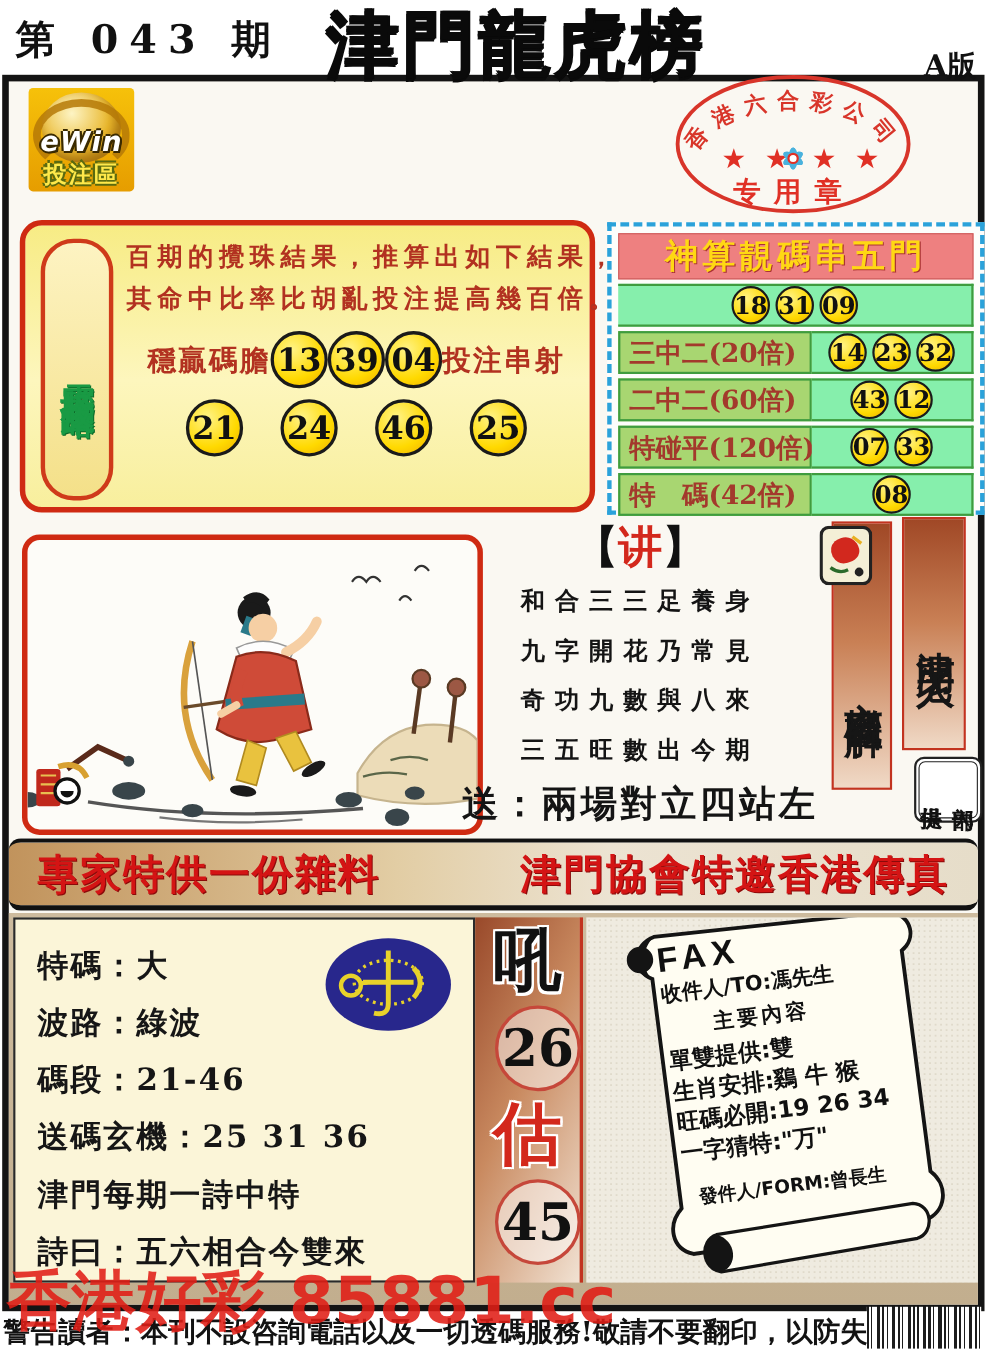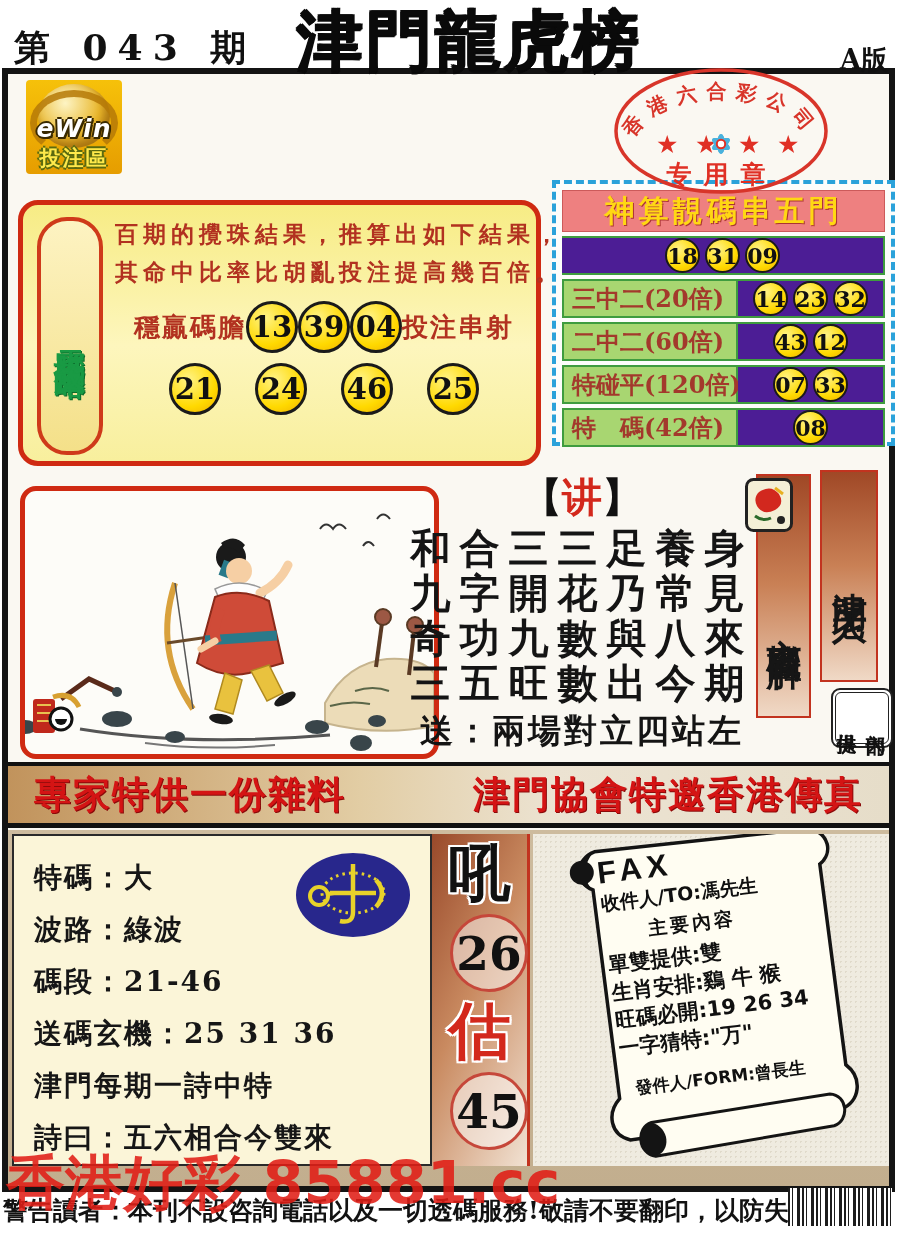--- a/index.html
+++ b/index.html
@@ -1,21 +1,21 @@
 <!DOCTYPE html>
 <html><head>
 <meta charset="utf-8">
 <style>
   * { margin:0; padding:0; box-sizing:border-box; }
   html,body { background:#ffffff; }
   .page { position:relative; width:900px; height:1234px; background:#fff; overflow:hidden;
           font-family:"DejaVu Sans", sans-serif; }
 
   
-  .issue { position:absolute; left:14px; top:24px; font-family:"DejaVu Serif",serif;
+  .issue { position:absolute; left:14px; top:12px; font-family:"DejaVu Serif",serif;
            font-size:36px; font-weight:bold; color:#111; letter-spacing:10px; }
   .title { position:absolute; left:296px; top:-4px; font-family:"DejaVu Serif",serif;
            font-size:66px; font-weight:900; color:#0a0a0a; letter-spacing:3px;
            text-shadow:2px 0 #0a0a0a, 0 2px #0a0a0a, 1px 1px #0a0a0a; }
   .edition { position:absolute; left:840px; top:42px; font-size:27px; font-weight:bold; color:#111;
              font-family:"DejaVu Serif",serif; }
   .frame { position:absolute; left:2px; top:68px; width:893px; height:1124px;
            border:6px solid #141414; background:#faf8f2; }
   .band-bottom { position:absolute; left:8px; top:830px; width:881px; height:356px;
                  background:linear-gradient(180deg,#cdbb9e,#c2ae8e); }
@@ -53,61 +53,61 @@
                line-height:38px; text-align:center; white-space:nowrap; font-family:"DejaVu Serif",serif; }
   .ballrow { display:flex; align-items:center; justify-content:center; margin-top:10px; }
   .ballrow .rlabel { font-size:26px; font-weight:900; color:#b23120; letter-spacing:2px;
                      font-family:"DejaVu Serif",serif; white-space:nowrap; }
   .lotto { width:52px; height:52px; border-radius:50%; border:3px solid #1a1a1a;
            background:radial-gradient(circle at 36% 30%, #fff386, #ffd900 62%, #eead00);
            display:flex; align-items:center; justify-content:center;
            font-family:"DejaVu Serif",serif; font-weight:bold; font-size:29px; color:#111; }
 
   
-  .combo { position:absolute; left:552px; top:180px; width:343px; height:266px;
+  .combo { position:absolute; left:552px; top:202px; width:343px; height:266px;
            border:4px dashed #2ba2da; background:#fdfdfb; padding:6px; }
   .combo-title { height:42px; background:#ee8080; display:flex; align-items:center; justify-content:center;
            font-family:"DejaVu Serif",serif; font-size:30px; font-weight:900; color:#ffd813; letter-spacing:4px;
            text-shadow:1px 1px 0 #a33; border:1px solid #cc5a5a; }
   .combo-row { display:flex; height:39px; margin-top:4px; }
   .combo-label { width:176px; background:#a8d671; border:2px solid #3f9c3f; display:flex; align-items:center;
            padding-left:8px; font-family:"DejaVu Serif",serif; font-size:24px; font-weight:bold;
            color:#a3392c; white-space:nowrap; }
-  .combo-balls { flex:1; background:#4c1d95; border:2px solid #3f9c3f; border-left:none;
+  .combo-balls { flex:1; background:#86efac; border:2px solid #3f9c3f; border-left:none;
            display:flex; align-items:center; justify-content:center; gap:5px; }
   .lotto.small { width:35px; height:35px; border-width:2px; font-size:22px; }
 
   
   .picture { position:absolute; left:20px; top:486px; width:419px; height:273px;
              border:5px solid #cf2a12; border-radius:16px; background:#fdfcf8; overflow:hidden; }
   .poem { position:absolute; left:396px; top:470px; width:372px; text-align:center; }
   .poem-head { font-size:40px; font-weight:900; color:#111; font-family:"DejaVu Serif",serif; }
   .poem-head .red { color:#d3281c; }
-  .poem-line { font-size:40px; font-weight:600; color:#141414; letter-spacing:9px; line-height:45px;
+  .poem-line { font-size:22px; font-weight:600; color:#141414; letter-spacing:9px; line-height:45px;
                font-family:"DejaVu Serif",serif; white-space:nowrap; }
   .poem-gift { margin-top:4px; font-size:33px; font-weight:600; color:#141414; letter-spacing:3px;
                font-family:"DejaVu Serif",serif; white-space:nowrap; }
   .vcol { position:absolute; border:2px solid #c2331f; background:linear-gradient(180deg,#a04826,#c98055 45%,#f0d9c6);
           display:flex; align-items:center; justify-content:center; }
   .vcol .vtext { font-size:35px; font-weight:900; color:#161616; font-family:"DejaVu Serif",serif; letter-spacing:6px; }
   .col-xuanji { left:756px; top:474px; width:55px; height:244px; }
   .col-xuanji .vtext { padding-top:52px; }
   .col-laoren { left:820px; top:470px; width:58px; height:212px; }
   .tile-icon { position:absolute; left:745px; top:478px; width:48px; height:54px; z-index:4; }
   .badge { position:absolute; left:831px; top:688px; width:62px; height:60px; background:#fff;
            border:2px solid #222; border-radius:9px; padding:2px; z-index:4; }
   .badge-inner { width:100%; height:100%; border:1px solid #222; border-radius:6px;
            display:flex; flex-direction:row; align-items:center; justify-content:center; gap:2px; }
   .badge .vtext { font-size:20px; font-weight:bold; color:#111; font-family:"DejaVu Serif",serif; }
 
   
   .banner { position:absolute; left:8px; top:762px; width:881px; height:66px;
             background:linear-gradient(90deg,#c1935c,#e2cda4 40%,#ece3d2 62%,#e6ddc9);
             border-top:4px solid #111; border-bottom:5px solid #111;
-            display:flex; align-items:center; justify-content:space-between; padding:0 26px; }
+            display:flex; align-items:center; justify-content:space-between; padding:0 26px;border-radius:11px; }
   .banner span { font-size:37px; font-weight:900; color:#d41414; font-family:"DejaVu Serif",serif;
             letter-spacing:2px; text-shadow:1px 1px 0 #8a0a0a; white-space:nowrap; }
 
   
   .info { position:absolute; left:12px; top:834px; width:420px; height:332px; background:#fbf5d8;
           border:2px solid #2a2a2a; padding:16px 0 0 20px; }
   .info-line { font-size:28px; font-weight:600; color:#161616; line-height:52px; white-space:nowrap;
           font-family:"DejaVu Serif",serif; letter-spacing:2px; }
   .hkjc { position:absolute; right:16px; top:14px; width:122px; height:90px; }
 

